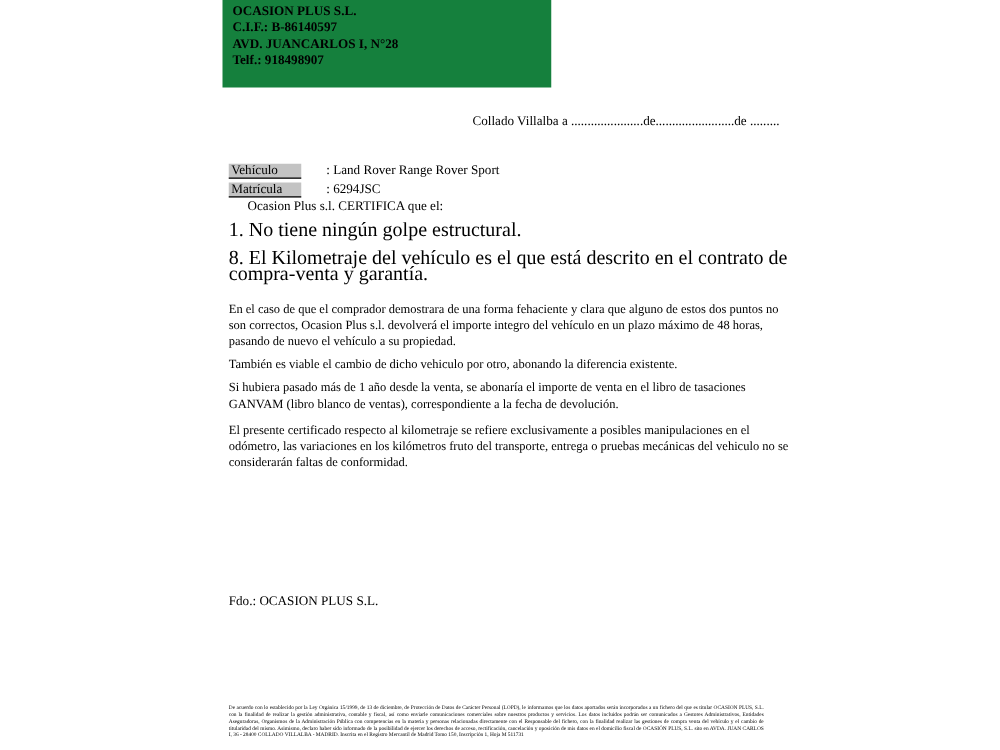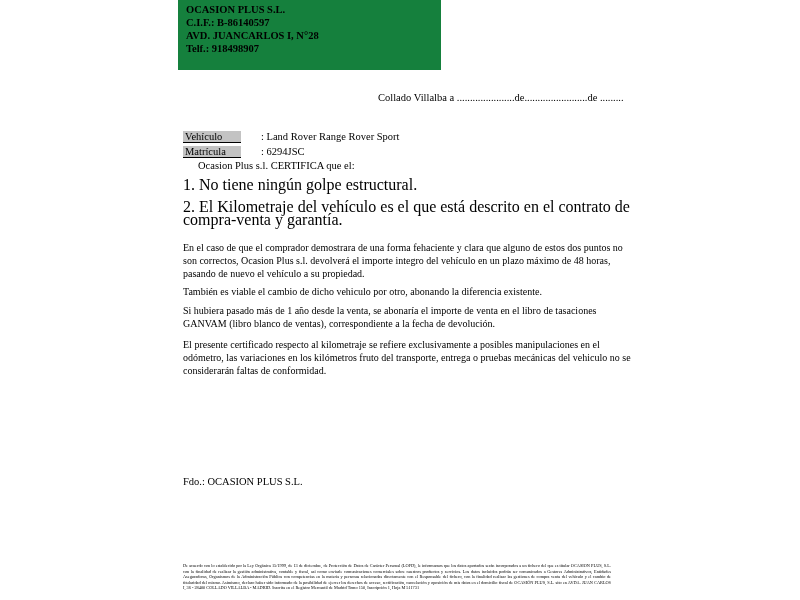--- a/index.html
+++ b/index.html
@@ -117,21 +117,21 @@
 
 <div class="abs field-line vehicle">
   <span class="field-label">Vehículo</span><span class="field-value">: Land Rover Range Rover Sport</span>
 </div>
 
 <div class="abs field-line matricula">
   <span class="field-label">Matrícula</span><span class="field-value">: 6294JSC</span>
 </div>
 
 <div class="abs point p1">1. No tiene ningún golpe estructural.</div>
-<div class="abs point p2">2. El Kilometraje del vehículo es el que está descrito en el contrato de compra-venta y garantía.</div>
+<div class="abs point p2">8. El Kilometraje del vehículo es el que está descrito en el contrato de compra-venta y garantía.</div>
 
 <div class="abs para para1">En el caso de que el comprador demostrara de una forma fehaciente y clara que alguno de estos dos puntos no son correctos, Ocasion Plus s.l. devolverá el importe integro del vehículo en un plazo máximo de 48 horas, pasando de nuevo el vehículo a su propiedad.</div>
 <div class="abs para para2">También es viable el cambio de dicho vehiculo por otro, abonando la diferencia existente.</div>
 <div class="abs para para3">Si hubiera pasado más de 1 año desde la venta, se abonaría el importe de venta en el libro de tasaciones GANVAM (libro blanco de ventas), correspondiente a la fecha de devolución.</div>
 <div class="abs para para4">El presente certificado respecto al kilometraje se refiere exclusivamente a posibles manipulaciones en el odómetro, las variaciones en los kilómetros fruto del transporte, entrega o pruebas mecánicas del vehiculo no se considerarán faltas de conformidad.</div>
 
 <div class="abs signature">Fdo.: OCASION PLUS S.L.</div>
 
 <div class="abs legal">De acuerdo con lo establecido por la Ley Orgánica 15/1999, de 13 de diciembre, de Protección de Datos de Carácter Personal (LOPD), le informamos que los datos aportados serán incorporados a un fichero del que es titular OCASION PLUS, S.L. con la finalidad de realizar la gestión administrativa, contable y fiscal, así como enviarle comunicaciones comerciales sobre nuestros productos y servicios. Los datos incluidos podrán ser comunicados a Gestores Administrativos, Entidades Aseguradoras, Organismos de la Administración Pública con competencias en la materia y personas relacionadas directamente con el Responsable del fichero, con la finalidad realizar las gestiones de compra venta del vehículo y el cambio de titularidad del mismo. Asimismo, declaro haber sido informado de la posibilidad de ejercer los derechos de acceso, rectificación, cancelación y oposición de mis datos en el domicilio fiscal de OCASIÓN PLUS, S.L. sito en AVDA. JUAN CARLOS I, 36 - 28400 COLLADO VILLALBA - MADRID. Inscrita en el Registro Mercantil de Madrid Tomo 150, Inscripción 1, Hoja M 511731</div>
 

